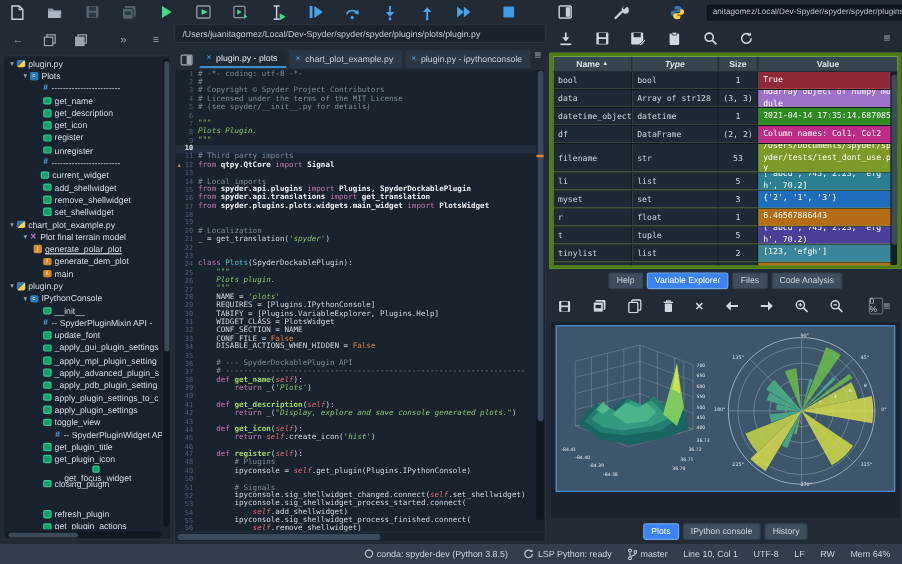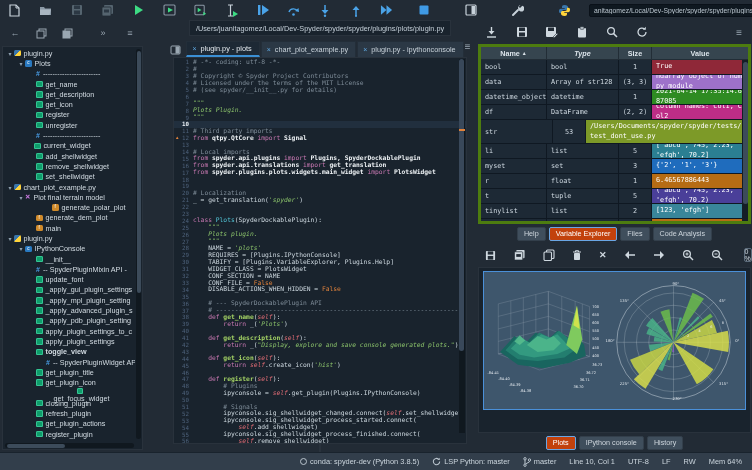--- a/index.html
+++ b/index.html
@@ -29,21 +29,21 @@
   .trow{height:10.3px;display:flex;align-items:center;white-space:nowrap;font-size:7.2px;color:#d3dce3;}
   .trow .arr{width:8px;flex:none;color:#8fa1b0;font-size:6px;text-align:center;}
   .trow .sq{width:6.5px;height:6.5px;flex:none;border-radius:1.5px;margin-right:3px;display:flex;align-items:center;justify-content:center;
     font-size:4.5px;color:#fff;line-height:1;}
   .vsb{position:absolute;top:2px;right:1px;width:5px;bottom:10px;background:#10181f;border-radius:3px;}
   .vsb i{position:absolute;left:0.5px;right:0.5px;border-radius:3px;background:#3c4b5a;display:block;}
   .hsb{position:absolute;left:2px;right:8px;bottom:1px;height:5px;background:#10181f;border-radius:3px;}
   .hsb i{position:absolute;top:0.5px;bottom:0.5px;border-radius:3px;background:#3c4b5a;display:block;}
 
   
-  .editor{width:310px;flex:none;display:flex;flex-direction:column;margin-left:20px;align-items:center;}
+  .editor{width:310px;flex:none;display:flex;flex-direction:column;margin-left:0;}
   .pathbar{height:16px;background:#19232d;border:1px solid #29323c;display:flex;align-items:center;
     font-size:7.3px;color:#c4cfd8;padding:0 6px;white-space:nowrap;overflow:hidden;}
   .tabbar{height:21px;display:flex;align-items:flex-end;background:#222b35;padding-left:2px;}
   .tabbtn{width:16px;height:15px;display:flex;align-items:center;justify-content:center;margin-right:3px;}
   .etab{height:16px;display:flex;align-items:center;background:#2b3845;border:1px solid #232e39;border-bottom:none;
     font-size:7.3px;color:#c7d1d9;padding:0 7px 0 5px;margin-right:1px;white-space:nowrap;}
   .etab .x{color:#5fa8e0;margin-right:4px;font-size:7px;}
   .etab.active{background:#1d2935;border-bottom:2px solid #3b8fd4;color:#e4eaef;}
   .eopt{margin-left:auto;margin-right:4px;color:#9aa7b2;font-size:10px;align-self:center;}
   .code-area{flex:1;background:#19232d;border:1px solid #29323c;position:relative;overflow:hidden;display:flex;}
@@ -76,21 +76,21 @@
   .vrow .cell{font:6.8px "DejaVu Sans Mono",monospace;color:#cfd9e1;background:#1d2935;display:flex;align-items:center;
     padding:0 4px;border-right:1px solid #0f1822;overflow:hidden;white-space:nowrap;}
   .vrow .val{color:#fff;border-right:none;white-space:normal;word-break:break-all;line-height:1.4;}
   .c-name{width:66px;flex:none;}.c-type{width:72px;flex:none;font-style:italic;}.c-size{width:33px;flex:none;justify-content:center;}
   .c-val{flex:1;min-width:0;}
   .vtsb{position:absolute;top:13px;right:0;width:6px;bottom:0;background:#141d26;}
   .vtsb i{position:absolute;left:0.5px;right:0.5px;top:2px;height:88%;background:#3c4b5a;border-radius:3px;}
   .paneltabs{height:19px;display:flex;align-items:center;justify-content:center;gap:3px;}
   .ptab{font-size:7.2px;color:#cdd5dc;background:#3f4e5c;border:1px solid #333f4b;border-radius:2px;
     padding:1.5px 6px;white-space:nowrap;}
-  .ptab.active{background:#c2410c;border-color:#6aa6e4;color:#fff;}
+  .ptab.active{background:#3b82f6;border-color:#6aa6e4;color:#fff;}
   .zoombox{width:46px;height:14px;border:1px solid #5c6c7c;border-radius:2px;color:#cfd8df;font-size:7px;
     display:flex;align-items:center;justify-content:center;margin-left:4px;}
   .thumbs{flex:1;margin:0 1px;background:#19232d;border:1px solid #29323c;position:relative;overflow:hidden;}
   .thumb{position:absolute;left:4px;right:4px;top:3px;height:139px;border:1px solid #4a90d9;background:#3e566c;
     display:flex;align-items:center;justify-content:center;}
   .thumb svg{display:block;}
 
   
   .status{height:18px;flex:none;background:#323e4b;border-top:1px solid #19232d;display:flex;align-items:center;
     justify-content:flex-end;padding-right:10px;gap:13px;font-size:7.4px;color:#ccd6de;}
@@ -306,21 +306,21 @@
             <div class="trow" style="padding-left: 2px;">
               <span class="arr">▾</span>
               <span class="sq" style="background:linear-gradient(135deg,#3a76ab 50%,#ffd43b 50%);"></span>
               <span>chart_plot_example.py</span>
             </div>
             <div class="trow" style="padding-left: 13px;">
               <span class="arr">▾</span>
               <span style="color:#c678dd;font-weight:bold;font-size:6.5px;margin-right:3px;">✕</span>
               <span>Plot final terrain model</span>
             </div>
-            <div class="trow" style="padding-left: 40px;">
+            <div class="trow" style="padding-left: 16px; text-decoration: underline;">
               <span class="arr"></span>
               <span class="sq" style="background:#d08a2a;">f</span>
               <span>generate_polar_plot</span>
             </div>
             <div class="trow" style="padding-left: 24px;">
               <span class="arr"></span>
               <span class="sq" style="background:#d08a2a;">f</span>
               <span>generate_dem_plot</span>
             </div>
             <div class="trow" style="padding-left: 24px;">
@@ -376,21 +376,21 @@
             <div class="trow" style="padding-left: 24px;">
               <span class="arr"></span>
               <span class="sq" style="background:#0f9d6b;box-shadow:inset 0 0 0 1px #35c493;"></span>
               <span>apply_plugin_settings_to_c</span>
             </div>
             <div class="trow" style="padding-left: 24px;">
               <span class="arr"></span>
               <span class="sq" style="background:#0f9d6b;box-shadow:inset 0 0 0 1px #35c493;"></span>
               <span>apply_plugin_settings</span>
             </div>
-            <div class="trow" style="padding-left: 24px; font-weight: bold;">
+            <div class="trow" style="padding-left: 24px;">
               <span class="arr"></span>
               <span class="sq" style="background:#0f9d6b;box-shadow:inset 0 0 0 1px #35c493;"></span>
               <span>toggle_view</span>
             </div>
             <div class="trow" style="padding-left: 34px;">
               <span class="arr"></span>
               <span style="color:#4a9fe8;font-weight:bold;font-size:7px;margin-right:3px;">#</span>
               <span>-- SpyderPluginWidget AP</span>
             </div>
             <div class="trow" style="padding-left: 24px;">
@@ -406,21 +406,21 @@
             <div class="trow" style="padding-left: 24px; flex-direction: column;">
               <span class="arr"></span>
               <span class="sq" style="background:#0f9d6b;box-shadow:inset 0 0 0 1px #35c493;"></span>
               <span>get_focus_widget</span>
             </div>
             <div class="trow" style="padding-left: 24px;">
               <span class="arr"></span>
               <span class="sq" style="background:#0f9d6b;box-shadow:inset 0 0 0 1px #35c493;"></span>
               <span>closing_plugin</span>
             </div>
-            <div class="trow" style="padding-left: 24px;">
+            <div class="trow" style="padding-left: 24px; margin-top: 15px;">
               <span class="arr"></span>
               <span class="sq" style="background:#0f9d6b;box-shadow:inset 0 0 0 1px #35c493;"></span>
               <span>refresh_plugin</span>
             </div>
             <div class="trow" style="padding-left: 24px;">
               <span class="arr"></span>
               <span class="sq" style="background:#0f9d6b;box-shadow:inset 0 0 0 1px #35c493;"></span>
               <span>get_plugin_actions</span>
             </div>
             <div class="trow" style="padding-left: 24px;">
@@ -600,20 +600,21 @@
               <div class="cell c-size">1</div>
               <div class="cell c-val val" style="background:#2e8b22">2021-04-14 17:35:14.687085</div>
             </div>
             <div class="vrow" style="height: 15px;">
               <div class="cell c-name">df</div>
               <div class="cell c-type">DataFrame</div>
               <div class="cell c-size">(2, 2)</div>
               <div class="cell c-val val" style="background:#bd2d86">Column names: Col1, Col2</div>
             </div>
             <div class="vrow" style="height: 24px;">
+              <div class="cell c-name">filename</div>
               <div class="cell c-type">str</div>
               <div class="cell c-size">53</div>
               <div class="cell c-val val" style="background:#7d9a28">/Users/Documents/spyder/spyder/tests/test_dont_use.py</div>
             </div>
             <div class="vrow" style="height: 15px;">
               <div class="cell c-name">li</div>
               <div class="cell c-type">list</div>
               <div class="cell c-size">5</div>
               <div class="cell c-val val" style="background:#2b7f92">['abcd', 745, 2.23, 'efgh', 70.2]</div>
             </div>
@@ -819,21 +820,21 @@
   <div class="status">
     <span class="sitem">
         <span class="ring"></span>
         <span>conda: spyder-dev (Python 3.8.5)</span>
       </span>
     <span class="sitem">
         <svg width="9" height="9" viewBox="0 0 10 10">
           <path d="M8.5 5a3.5 3.5 0 1 1-1.2-2.6" fill="none" stroke="#b9c4cd" stroke-width="1.2"></path>
           <path d="M8.6 0.8v2.6H6z" fill="#b9c4cd"></path>
         </svg>
-        <span>LSP Python: master</span>
+        <span>LSP Python: ready</span>
       </span>
     <span class="sitem">
         <svg width="8" height="10" viewBox="0 0 8 10">
           <circle cx="2" cy="1.8" r="1.2" fill="none" stroke="#b9c4cd"></circle>
           <circle cx="2" cy="8.2" r="1.2" fill="none" stroke="#b9c4cd"></circle>
           <circle cx="6.5" cy="3" r="1.2" fill="none" stroke="#b9c4cd"></circle>
           <path d="M2 3v4M6.5 4.2C6.5 6 4 5.5 3 6.8" fill="none" stroke="#b9c4cd"></path>
         </svg>
         <span>master</span>
       </span>

